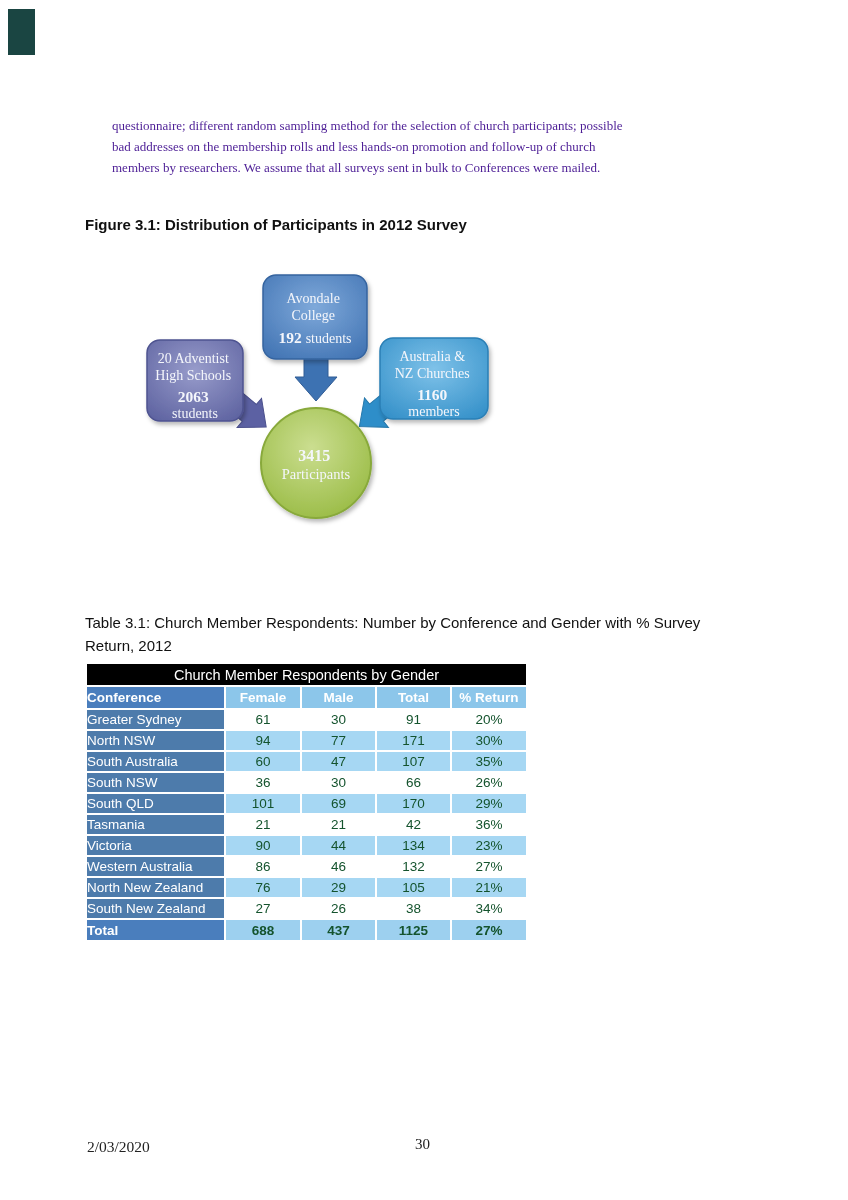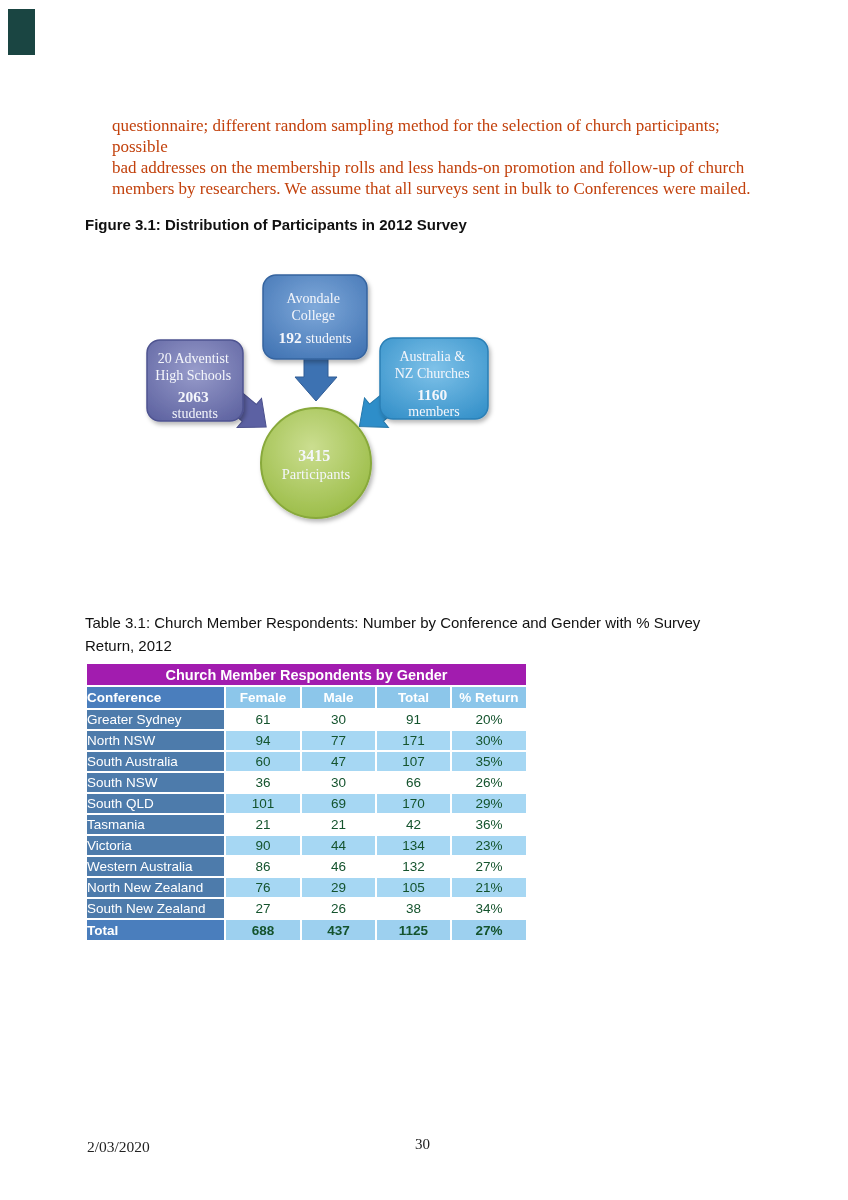--- a/index.html
+++ b/index.html
@@ -1,31 +1,31 @@
 <!DOCTYPE html>
 <html><head>
 <meta charset="utf-8">
 <style>
   html,body{margin:0;padding:0;}
   body{width:848px;height:1200px;background:#ffffff;position:relative;
        font-family:"Liberation Sans",sans-serif;color:#1a1a1a;}
   .abs{position:absolute;}
   .artifact{left:8px;top:9px;width:27px;height:46px;background:#1a4542;}
   .para{left:112px;top:115px;width:655px;font-family:"Liberation Serif",serif;
-        font-size:17px;line-height:21px;color:#c2410c;}
+        font-size:13px;line-height:21px;color:#4c1d95;}
   .fig-caption{left:85px;top:216px;font-size:15px;font-weight:bold;color:#111;}
   .tbl-caption{left:85px;top:611px;font-size:15px;font-weight:normal;color:#111;line-height:23px;}
   .diagram{left:130px;top:263px;}
   .diagram text{font-family:"Liberation Serif",serif;fill:#f4f6fb;}
 
   table.data{left:85px;top:662px;border-collapse:collapse;table-layout:fixed;
              font-size:13.5px;position:absolute;}
   table.data td,table.data th{border:2px solid #ffffff;padding:0;overflow:hidden;
              white-space:nowrap;}
-  th.title{background:#a21caf;color:#fff;font-weight:bold;font-size:14.5px;
+  th.title{background:#000000;color:#fff;font-weight:normal;font-size:14.5px;
            height:21px;text-align:center;}
   th.conf-h{background:#4a7ebd;color:#fff;text-align:left;padding-left:7px;height:21px;}
   th.col-h{background:#8cc6ea;color:#fff;text-align:center;height:21px;}
   td.conf{background:#4d7bab;color:#fff;text-align:left;padding-left:7px;height:19px;}
   td.num{text-align:center;color:#14532d;height:19px;}
   tr.r-white td.num{background:#ffffff;}
   tr.r-blue td.num{background:#a6d7f3;}
   tr.total td.conf{background:#4a7ebd;font-weight:bold;height:20px;}
   tr.total td.num{background:#9dd0ef;font-weight:bold;height:20px;}
 

